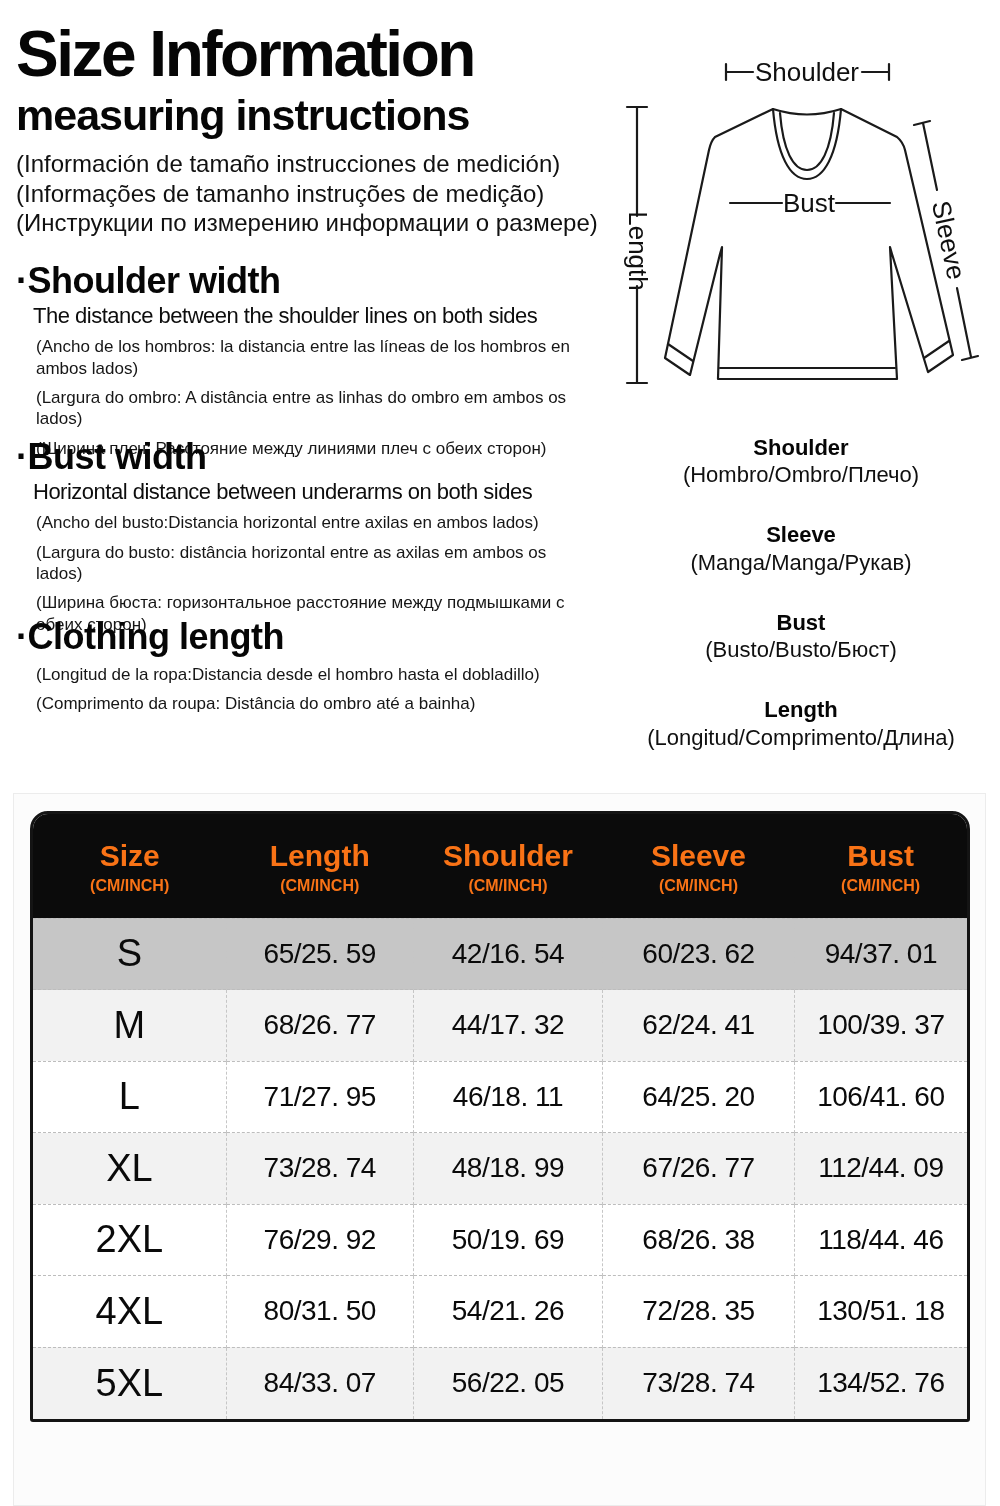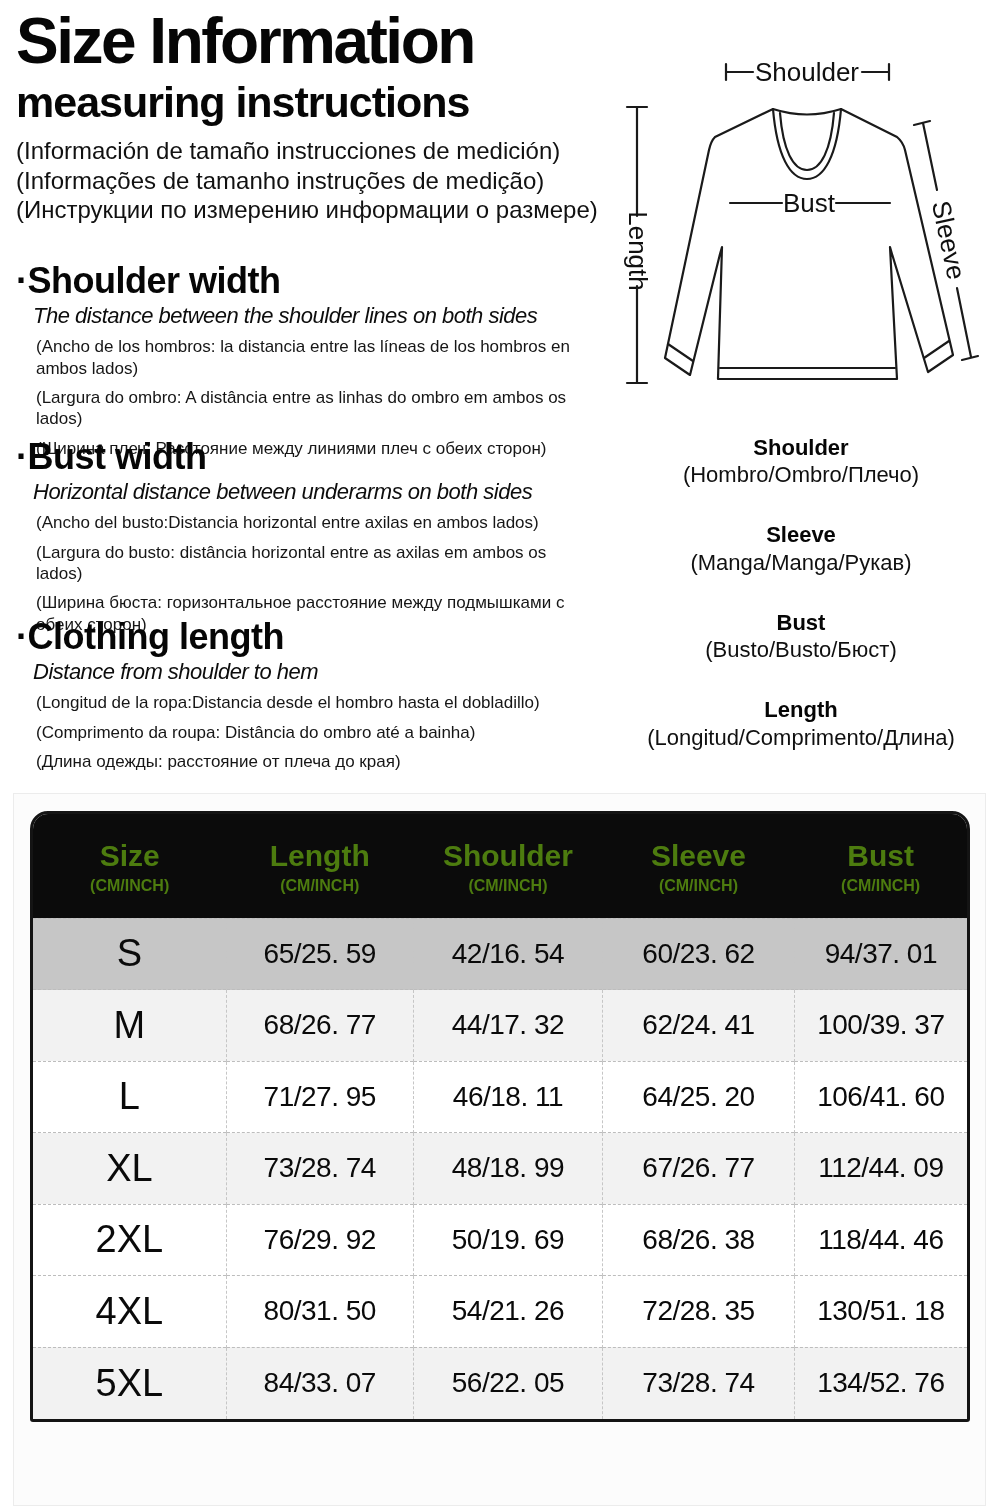--- a/index.html
+++ b/index.html
@@ -1,50 +1,50 @@
 <!DOCTYPE html>
 <html><head>
 <meta charset="utf-8">
 <style>
   * { margin:0; padding:0; box-sizing:border-box; }
   html,body { width:1000px; height:1506px; background:#ffffff;
     font-family:"Liberation Sans", sans-serif; color:#000; overflow:hidden; }
   .page { position:relative; width:1000px; height:1506px; background:#fff; }
 
   
-  .headline { position:absolute; left:16px; top:8px; width:584px; }
+  .headline { position:absolute; left:16px; top:21px; width:584px; }
   .headline h1 { font-size:64px; font-weight:700; letter-spacing:-2.5px; line-height:1.05; color:#060606; }
   .headline h2 { font-size:43px; font-weight:700; letter-spacing:-1px; line-height:1.1; margin-top:4px; color:#060606; }
   .headline .trans { font-size:24px; line-height:1.22; margin-top:10px; color:#111; }
   .headline .trans div { white-space:nowrap; }
 
   .section { position:absolute; left:16px; width:584px; }
   .sec-1 { top:262px; } .sec-2 { top:438px; } .sec-3 { top:618px; }
   .section .sec-title { font-size:36px; font-weight:700; letter-spacing:-0.5px; line-height:1.05; color:#060606; }
   .section .sec-title .bullet { font-weight:700; }
-  .section .sec-desc { font-size:22px; letter-spacing:-0.5px; line-height:1.15; margin:3px 0 0 17px; color:#0d0d0d;font-style:italic; }
+  .section .sec-desc { font-size:22px; letter-spacing:-0.5px; line-height:1.15; margin:3px 0 0 17px; color:#0d0d0d; }
   .section .sec-note { font-size:17px; line-height:1.26; margin:8px 0 0 20px; color:#161616; max-width:560px; }
 
   
   .diagram { position:absolute; left:608px; top:18px; width:392px; height:415px; }
   .diagram text { font-family:"Liberation Sans", sans-serif; font-size:26px; fill:#101010; }
 
   
   .legend { position:absolute; left:608px; top:436px; width:386px; text-align:center; }
   .legend .leg-block { margin-bottom:36px; }
   .legend .leg-title { font-size:22px; font-weight:700; line-height:1.1; color:#060606; }
   .legend .leg-sub { font-size:22px; line-height:1.15; margin-top:2px; color:#101010; }
 
   
   .table-panel { position:absolute; left:13px; top:793px; width:973px; height:713px;
     background:#fcfcfc; border:1px solid #ececec; }
   .table-frame { position:absolute; left:30px; top:811px; width:940px;
     border:3px solid #141414; border-radius:18px 18px 3px 3px; overflow:hidden; background:#fff; }
   table.size-table { width:100%; border-collapse:collapse; table-layout:fixed; }
-  .size-table thead th { background:#0b0b0b; color:#4d7c0f; height:104px; vertical-align:middle; padding-top:2px; }
+  .size-table thead th { background:#0b0b0b; color:#f97316; height:104px; vertical-align:middle; padding-top:2px; }
   .size-table thead .col-label { font-size:30px; font-weight:700; line-height:1.1; }
   .size-table thead .col-unit { font-size:16px; font-weight:700; margin-top:5px; }
   .size-table td { height:71.5px; text-align:center; vertical-align:middle;
     border-top:1px dashed #bdbdbd; border-left:1px dashed #c6c6c6; }
   .size-table td:first-child { border-left:none; }
   .size-table td.size-cell { font-size:38px; font-weight:400; color:#0a0a0a; }
   .size-table td.val-cell { font-size:28px; color:#0a0a0a; letter-spacing:-0.5px; }
   .row-dark td { background:#c6c6c6; }
   .row-alt td  { background:#f2f2f2; }
   .row-white td{ background:#ffffff; }
@@ -75,24 +75,22 @@
   <div class="section sec-2">
     <div class="sec-title"><span class="bullet">·</span><span>Bust width</span></div>
     <div class="sec-desc">Horizontal distance between underarms on both sides</div>
     <div class="sec-note">(Ancho del busto:Distancia horizontal entre axilas en ambos lados)</div>
     <div class="sec-note">(Largura do busto: distância horizontal entre as axilas em ambos os lados)</div>
     <div class="sec-note">(Ширина бюста: горизонтальное расстояние между подмышками с обеих сторон)</div>
   </div>
 
   <div class="section sec-3">
     <div class="sec-title"><span class="bullet">·</span><span>Clothing length</span></div>
-    <div class="sec-desc">Distance from shoulder to hem</div>
     <div class="sec-note">(Longitud de la ropa:Distancia desde el hombro hasta el dobladillo)</div>
     <div class="sec-note">(Comprimento da roupa: Distância do ombro até a bainha)</div>
-    <div class="sec-note">(Длина одежды: расстояние от плеча до края)</div>
   </div>
 
   <svg class="diagram" viewBox="0 0 392 415" fill="none" stroke="#1a1a1a" stroke-width="2.2" stroke-linecap="round" stroke-linejoin="round">
 
     <line x1="118" y1="46" x2="118" y2="62"></line>
     <line x1="119" y1="54" x2="145" y2="54"></line>
     <line x1="254" y1="54" x2="280" y2="54"></line>
     <line x1="281" y1="46" x2="281" y2="62"></line>
     <text x="199" y="63" text-anchor="middle" stroke="none" fill="#101010">Shoulder</text>
 

